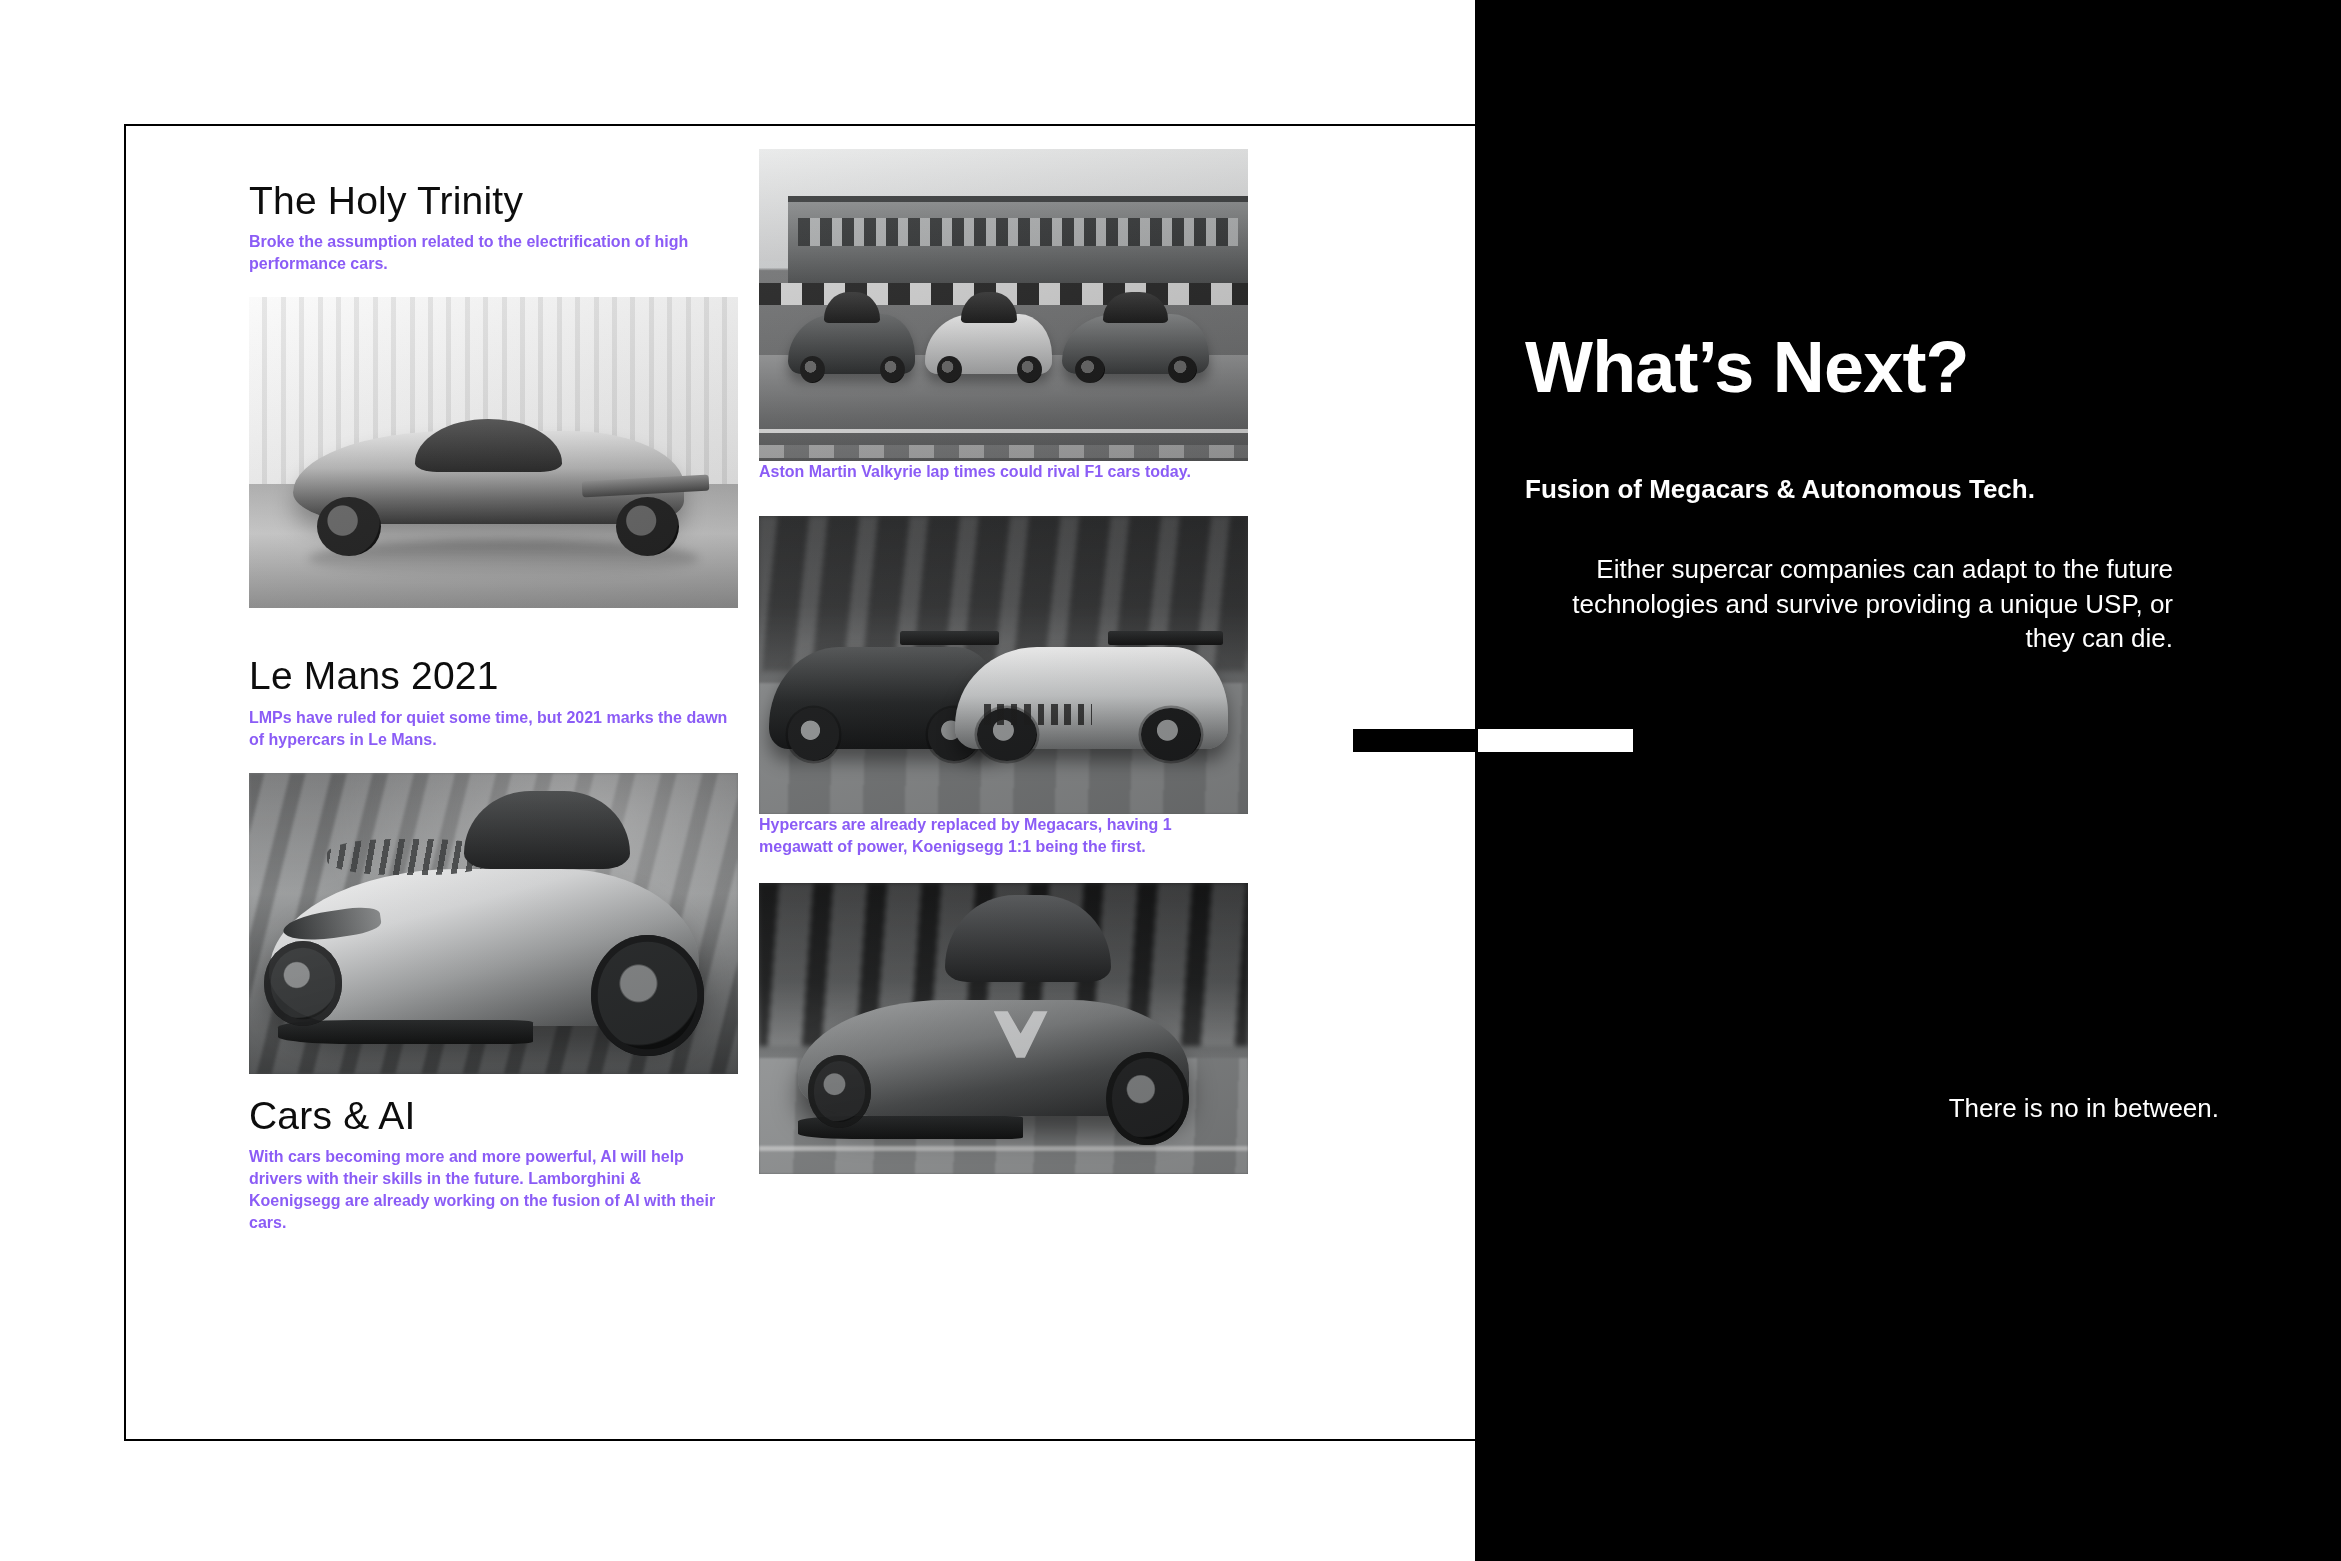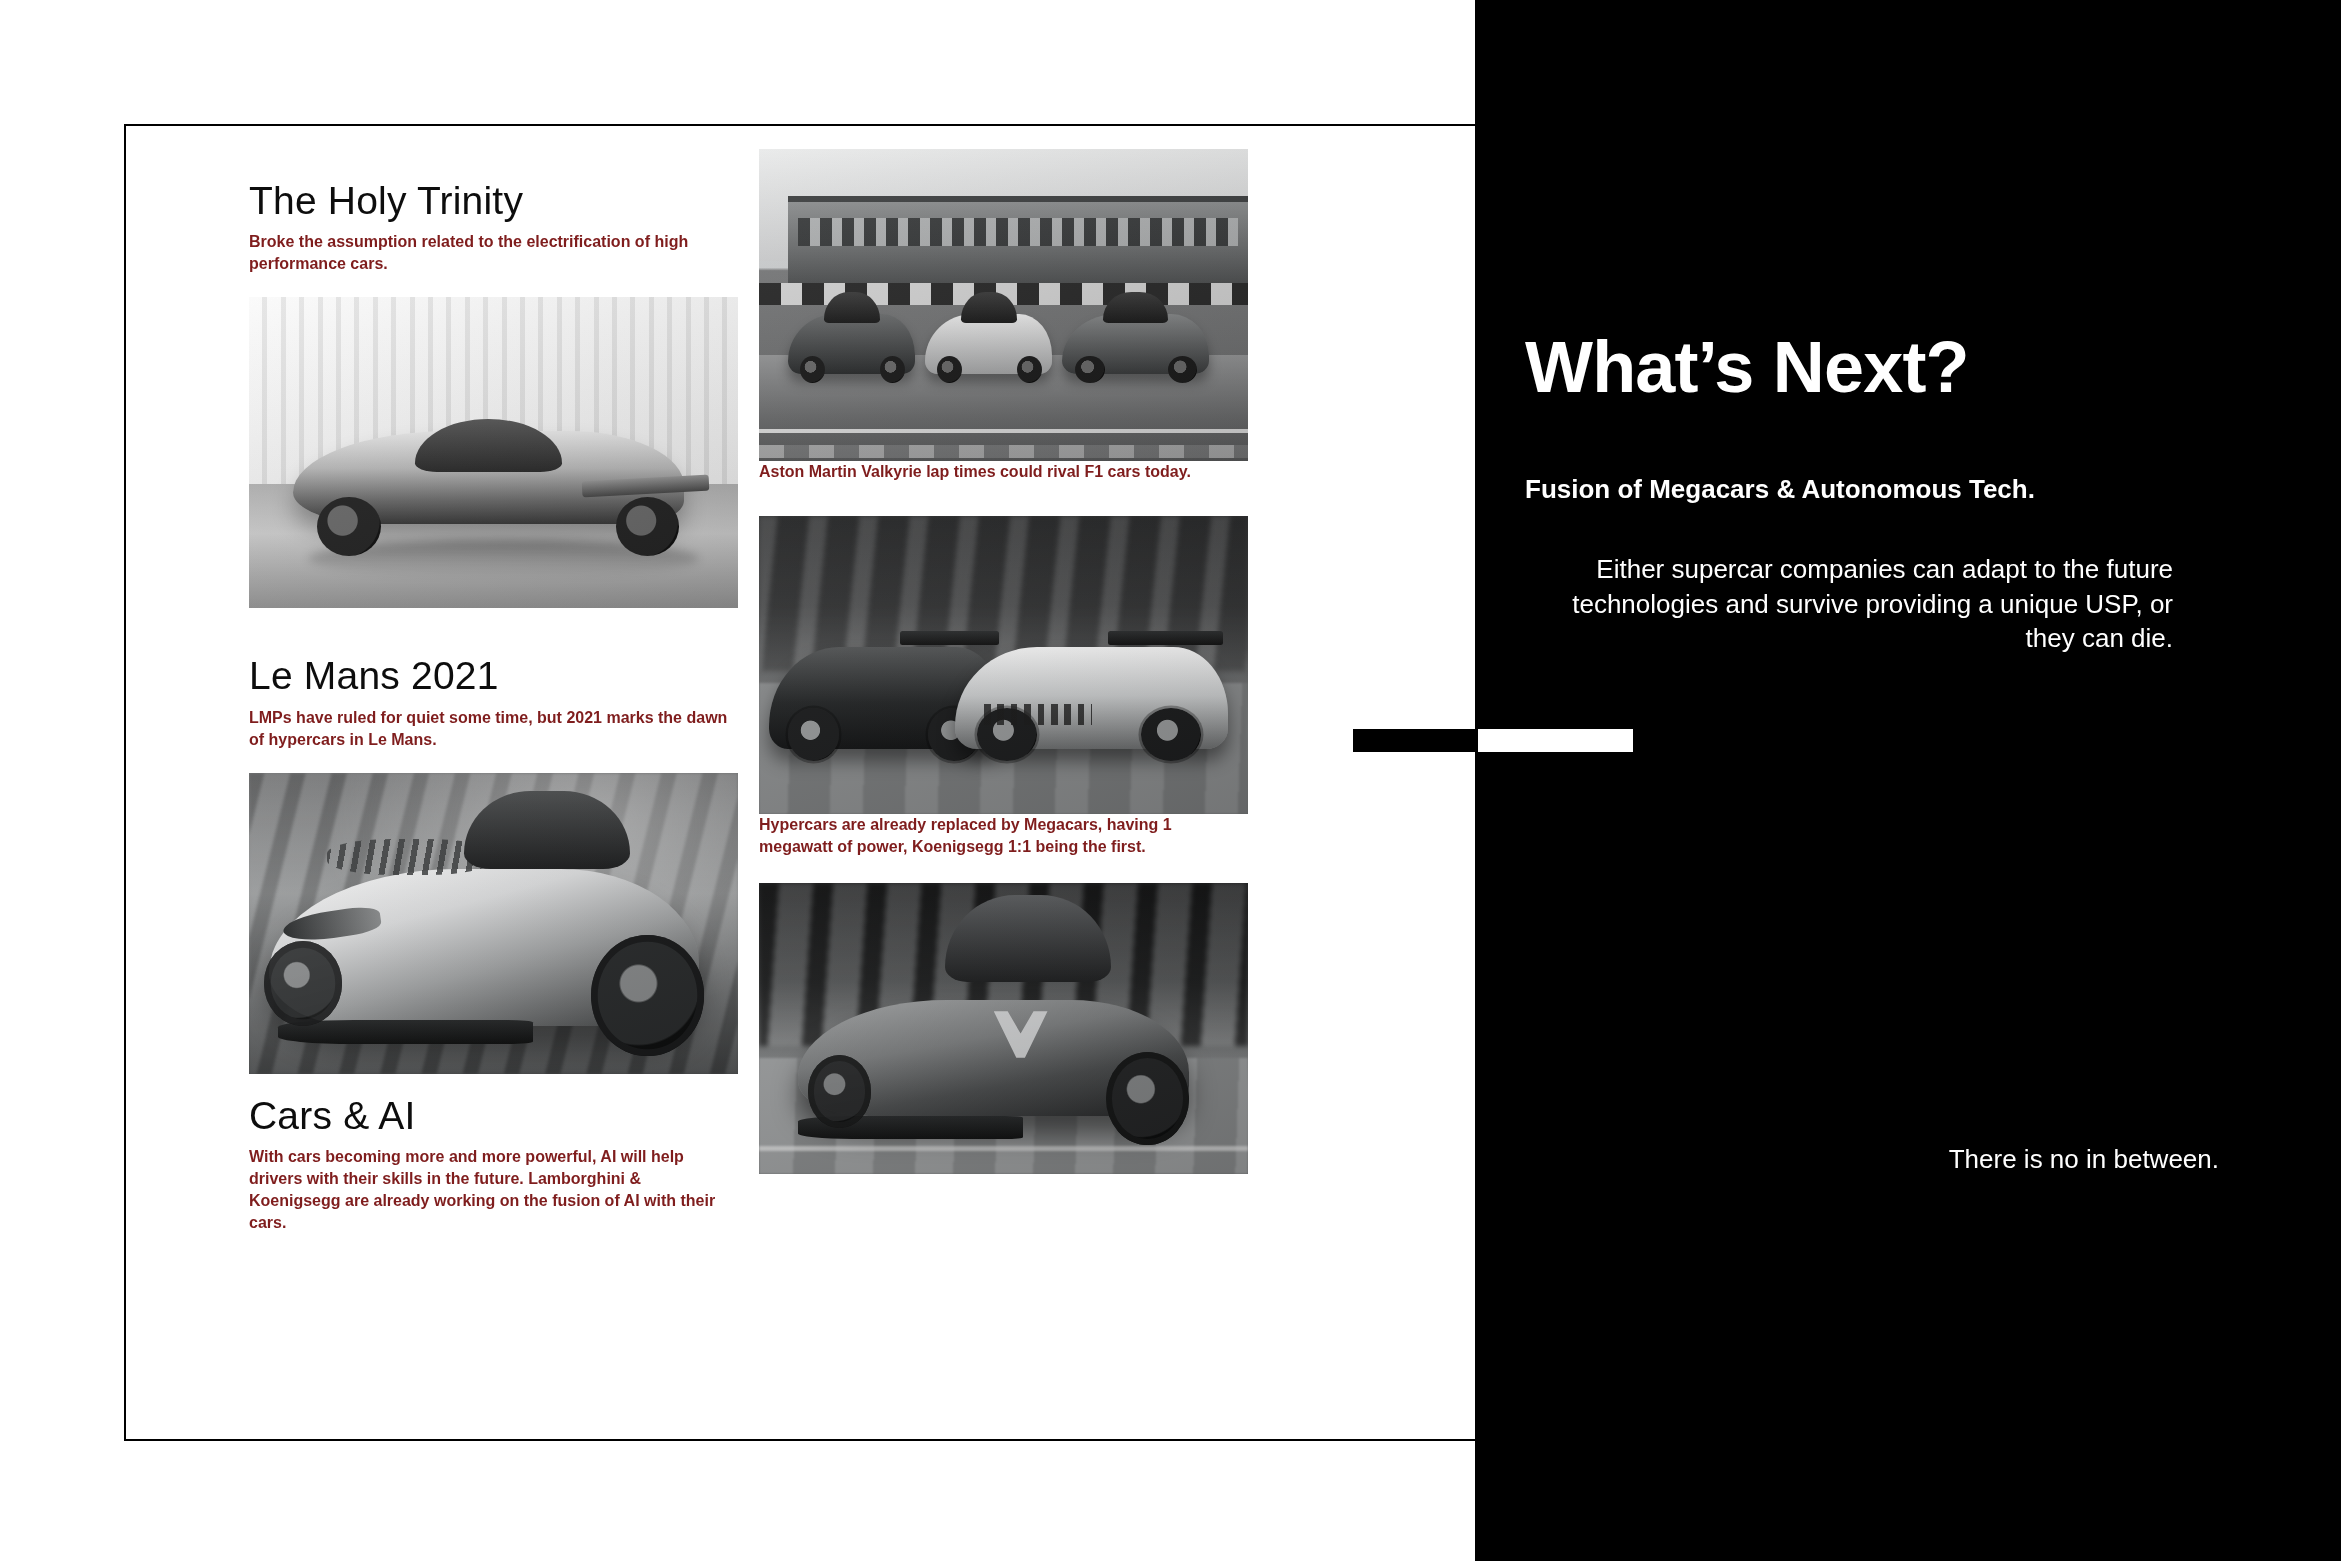--- a/index.html
+++ b/index.html
@@ -84,21 +84,21 @@
     color: #0d0d0d;
     margin: 0 0 8.4px 0;
     line-height: 1.1;
   }
   .block-title.mid {
     font-size: 37px;
   }
   .block-body {
     font-size: 16px;
     line-height: 1.38;
-    color: #7f1d1d;
+    color: #8b5cf6;
     margin: 0;
     font-weight: 600;
   }
 
   .photo {
     position: relative;
     overflow: hidden;
     background: #8a8a8a;
   }
   .photo::after {
@@ -541,16 +541,16 @@
   <h1 class="rp rp-title" style="top:330px;">What’s Next?</h1>
   <p class="rp rp-sub" style="top:473px;">Fusion of Megacars &amp; Autonomous Tech.</p>
   <p class="rp rp-para" style="top:552px;width:648px;">Either supercar companies can adapt to the future technologies and survive providing a unique USP, or they can die.</p>
 
   <div class="divider">
     <div class="seg-black"></div>
     <div class="seg-gap"></div>
     <div class="seg-white"></div>
   </div>
 
-  <p class="rp rp-para" style="top:1142px;">There is no in between.</p>
+  <p class="rp rp-para" style="top:1091px;">There is no in between.</p>
 
 </div>
 
 
 </body></html>

